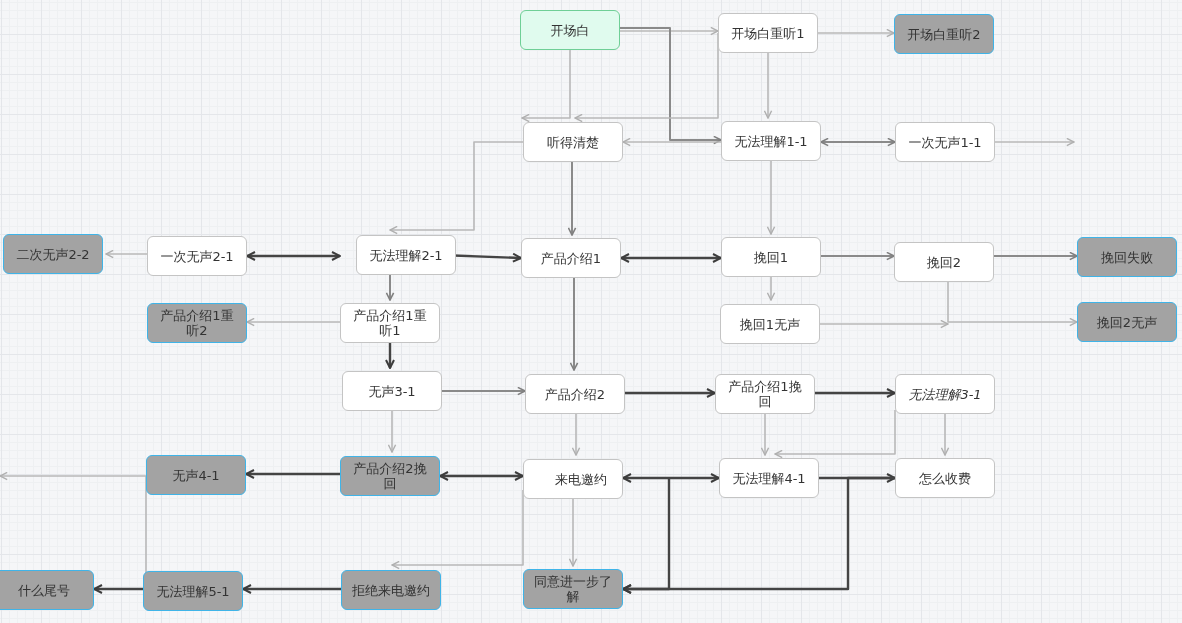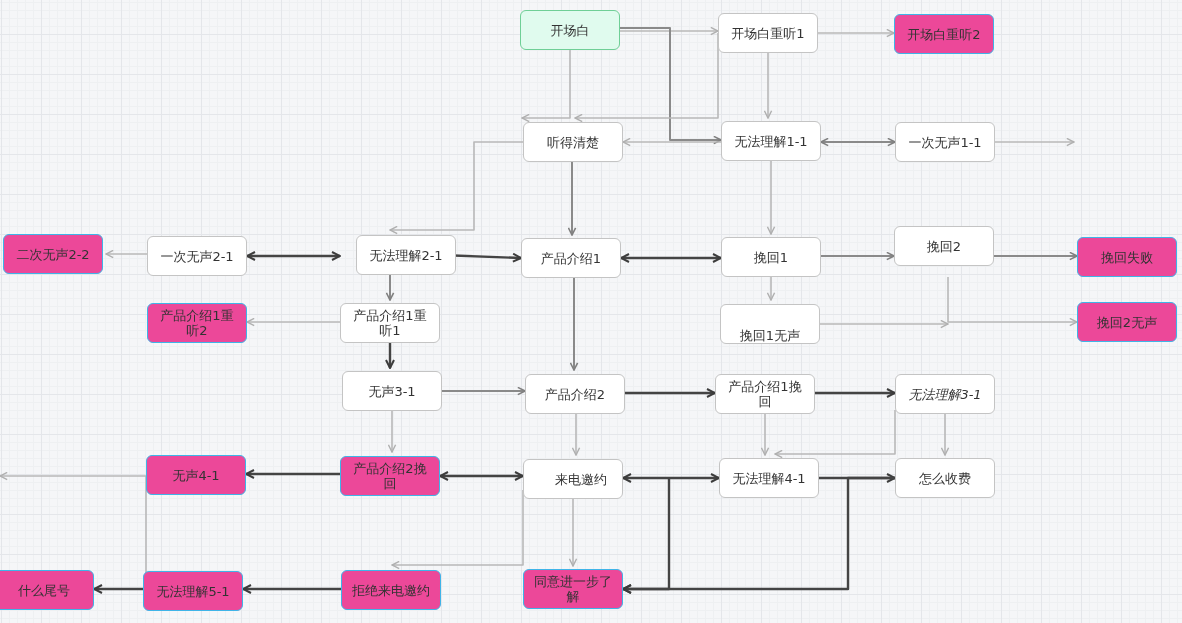--- a/index.html
+++ b/index.html
@@ -11,21 +11,21 @@
       linear-gradient(to bottom,#e4e6ea 1px,transparent 1px),
       linear-gradient(to right,#eef0f2 1px,transparent 1px),
       linear-gradient(to bottom,#eef0f2 1px,transparent 1px);
     background-size:40px 40px,40px 40px,8px 8px,8px 8px;
     background-position:1px 34px,1px 34px,1px 2px,1px 2px;}
   #canvas{position:absolute;left:0;top:0;width:972px;height:623px;}
   svg#edges{position:absolute;left:0;top:0;width:1182px;height:623px;overflow:visible;}
   .node{position:absolute;box-sizing:border-box;width:100px;height:40px;border-radius:6px;
     background:#ffffff;border:1px solid #c4c4c4;display:flex;align-items:center;justify-content:center;
     text-align:center;font-size:13px;line-height:15px;color:#333;padding:0 6px;cursor:pointer;}
-  .node.blue{background:#ec4899;border-color:#3fb4e8;}
+  .node.blue{background:#a3a3a3;border-color:#3fb4e8;}
   .node.green{background:#e0fbee;border-color:#6fcf96;}
   .node span{display:block;}
 </style>
 </head>
 <body>
 
 <div id="canvas">
   <svg id="edges" xmlns="http://www.w3.org/2000/svg">
     <defs>
       <marker id="arr-l" viewBox="0 0 10 10" refX="9" refY="5" markerWidth="9" markerHeight="9" orient="auto-start-reverse" markerUnits="userSpaceOnUse">
@@ -112,33 +112,33 @@
     </div>
   <div class="node" style="left:356px;top:235px;">
       <span>无法理解2-1</span>
     </div>
   <div class="node" style="left:521px;top:238px;">
       <span>产品介绍1</span>
     </div>
   <div class="node" style="left:721px;top:237px;">
       <span>挽回1</span>
     </div>
-  <div class="node" style="left:894px;top:226px;">
+  <div class="node" style="left:894px;top:242px;">
       <span>挽回2</span>
     </div>
   <div class="node blue" style="left:1077px;top:237px;">
       <span>挽回失败</span>
     </div>
   <div class="node blue" style="left:147px;top:303px;">
       <span>产品介绍1重听2</span>
     </div>
   <div class="node" style="left:340px;top:303px;">
       <span>产品介绍1重听1</span>
     </div>
-  <div class="node" style="left:720px;top:304px;align-items:flex-end;">
+  <div class="node" style="left:720px;top:304px;">
       <span>挽回1无声</span>
     </div>
   <div class="node blue" style="left:1077px;top:302px;">
       <span>挽回2无声</span>
     </div>
   <div class="node" style="left:342px;top:371px;">
       <span>无声3-1</span>
     </div>
   <div class="node" style="left:525px;top:374px;">
       <span>产品介绍2</span>

